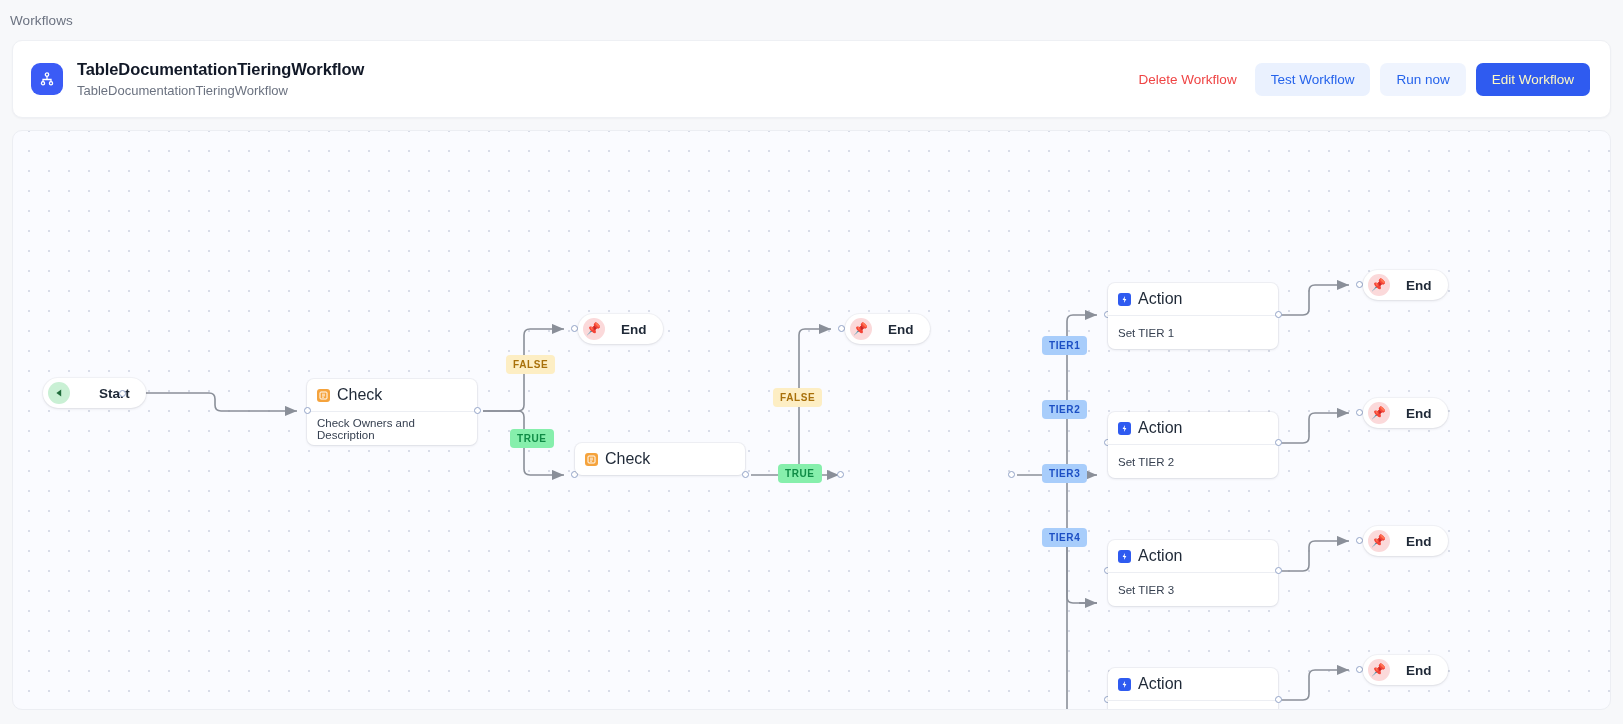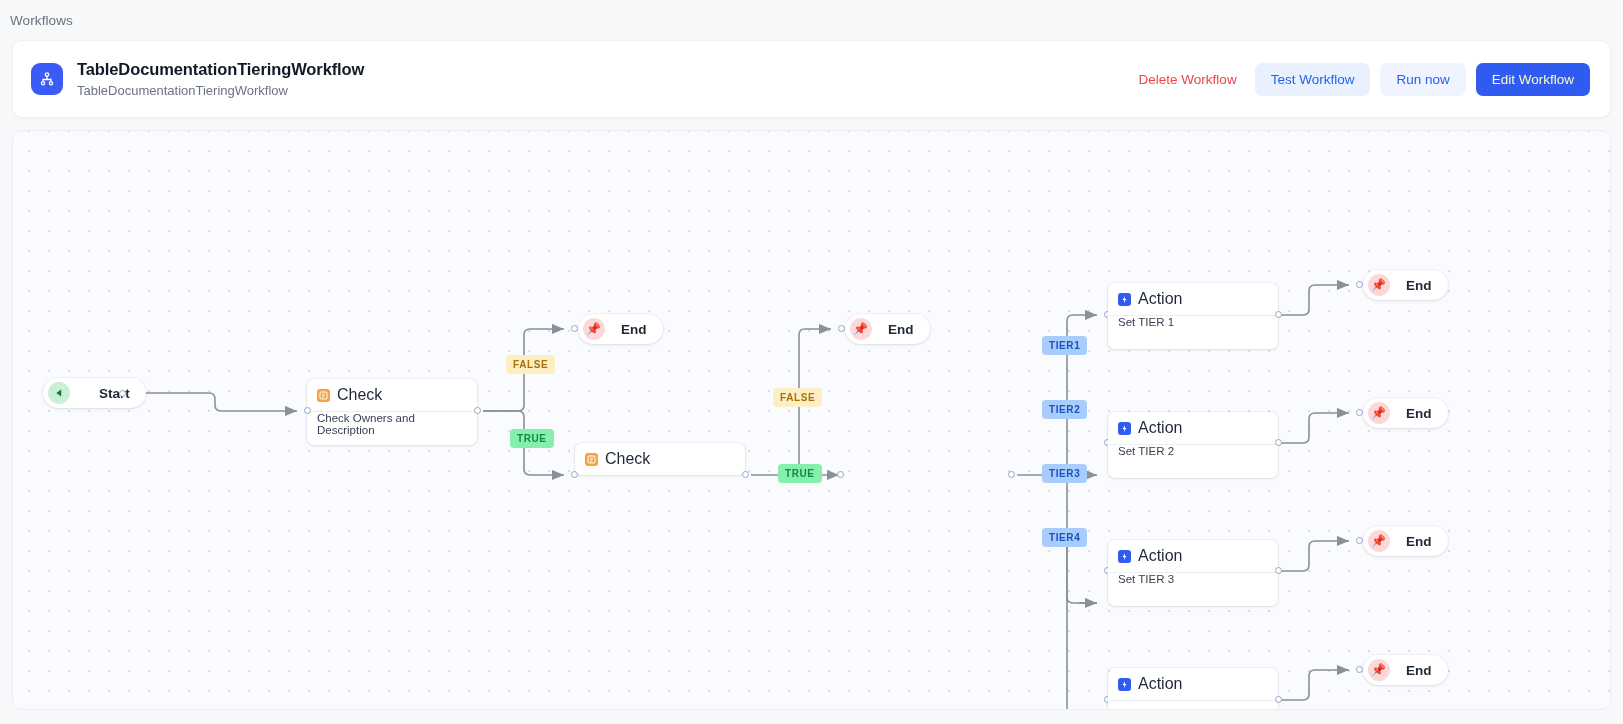--- a/index.html
+++ b/index.html
@@ -93,21 +93,21 @@
   .node-head { height: 32px; display: flex; align-items: center; padding: 0 10px; }
   .node-head .nicon {
     width: 13px; height: 13px; border-radius: 3px; flex: 0 0 auto;
     display:flex; align-items:center; justify-content:center;
   }
   .nicon-orange { background: #f5a33c; }
   .nicon-green  { background: #86b023; }
   .nicon-blue   { background: #2f5bf0; }
   .nicon svg { display:block; }
   .node-head .ntype { font-size: 16px; color: #1f2937; margin-left: 7px; }
-  .node-body { height: 34px; display: flex; padding: 0 10px;
+  .node-body { height: 34px; display: flex; align-items: center; padding: 0 10px;
                border-top: 1px solid #eceef3; }
   .node-body .nname { font-size: 11.5px; color: #374151; }
 
   
   .port {
     position: absolute; width: 7px; height: 7px; border-radius: 50%;
     background: #ffffff; border: 1.2px solid #93a4c8;
   }
 
   

